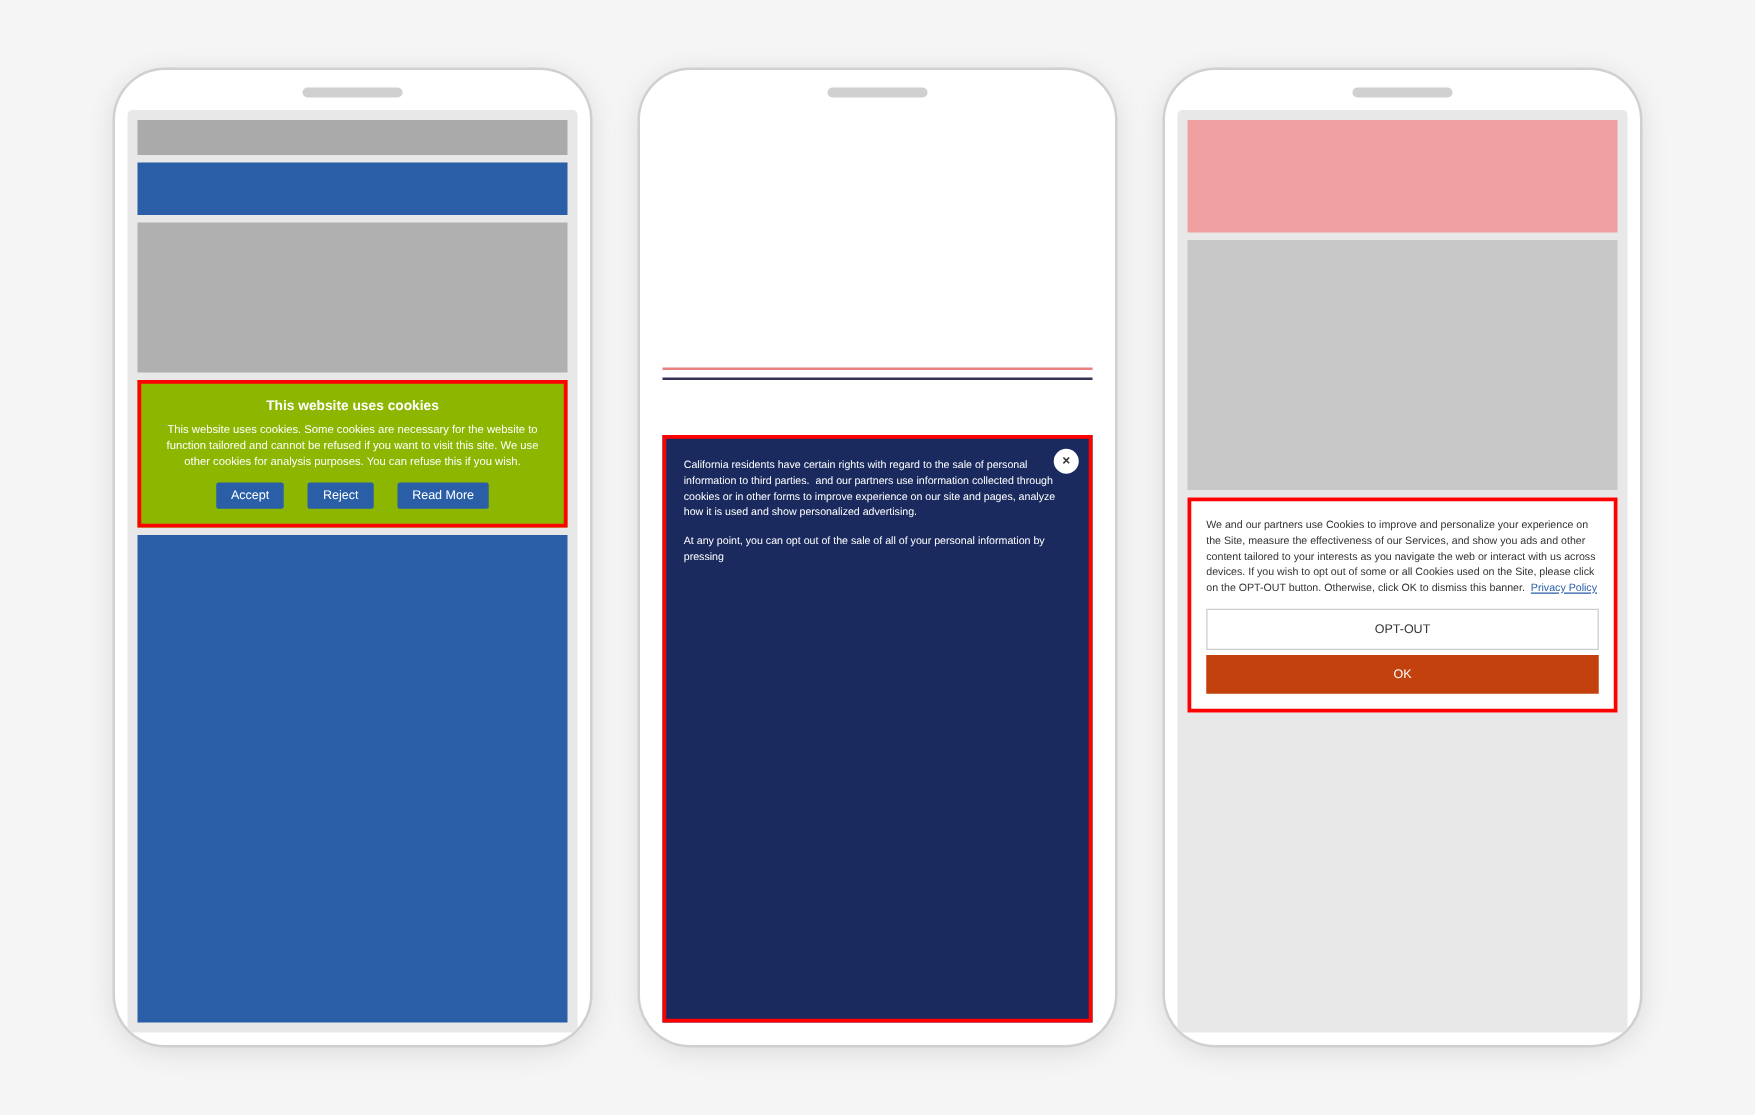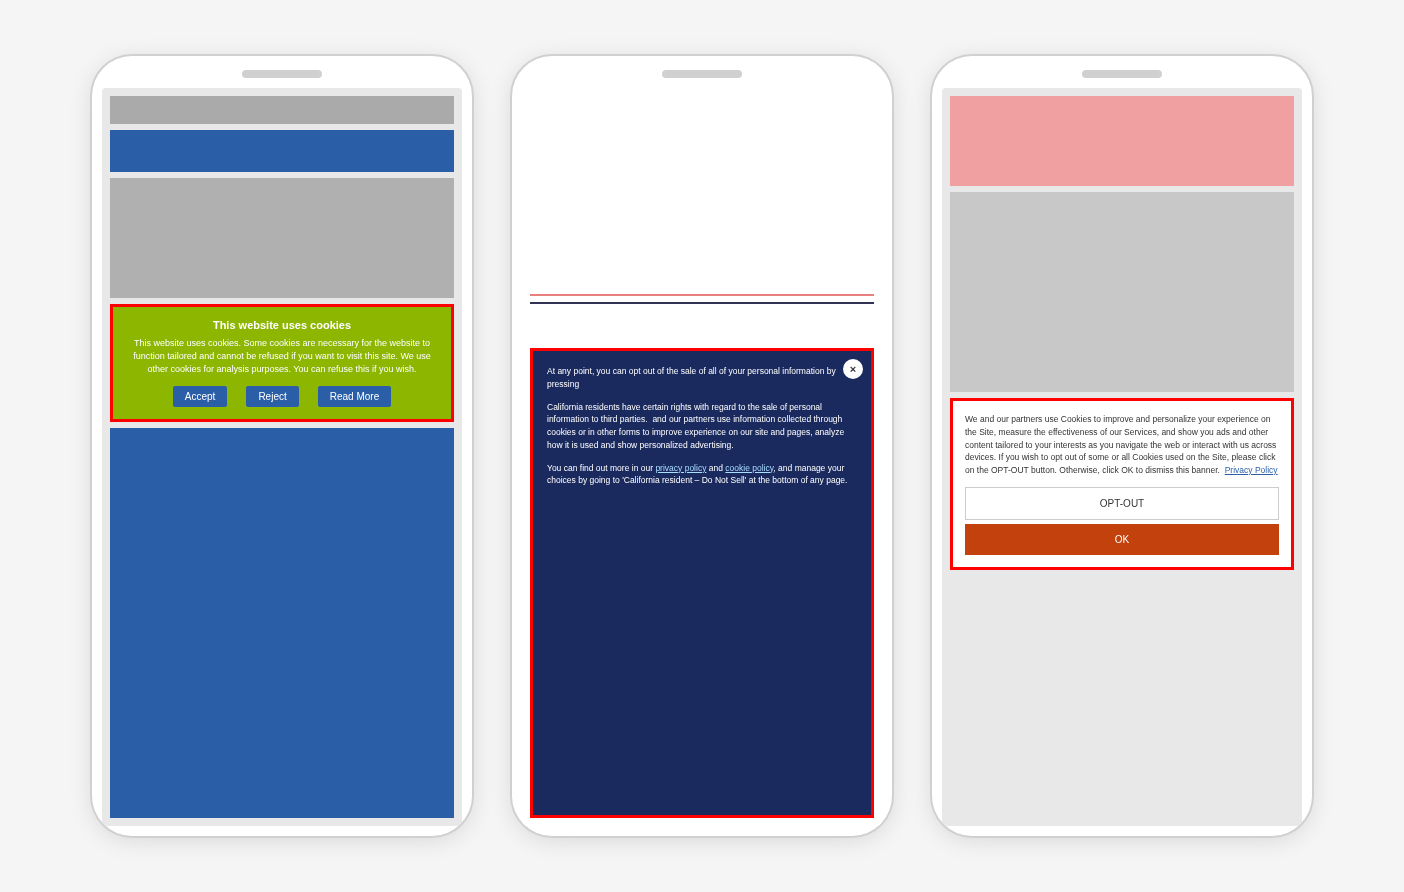--- a/index.html
+++ b/index.html
@@ -298,28 +298,25 @@
   <div class="phone-screen">
     <div class="phone2-content">
       <div class="p2-white-block"></div>
       <div class="p2-separator"></div>
       <div class="p2-white-block2"></div>
 
       <div class="california-banner">
         <button class="close-btn">
           <span>×</span>
         </button>
-        <div class="body-text">At any point, you can opt out of the sale of all of your personal information by pressing</div>
         <div class="body-text">
           <span>California residents have certain rights with regard to the sale of personal information to third parties.</span>
           &nbsp;<span>and our partners use information collected through cookies or in other forms to improve experience on our site and pages, analyze how it is used and show personalized advertising.</span>
         </div>
-        <div class="body-text">
-          <span>You can find out more in our </span><span class="link-text">privacy policy</span><span> and </span><span class="link-text">cookie policy</span><span>, and manage your choices by going to 'California resident – Do Not Sell' at the bottom of any page.</span>
-        </div>
+        <div class="body-text">At any point, you can opt out of the sale of all of your personal information by pressing</div>
       </div>
     </div>
   </div>
 </div>
 
 <div class="phone">
   <div class="phone-notch"></div>
   <div class="phone-screen">
     <div class="phone3-content">
       <div class="p3-pink-block"></div>

